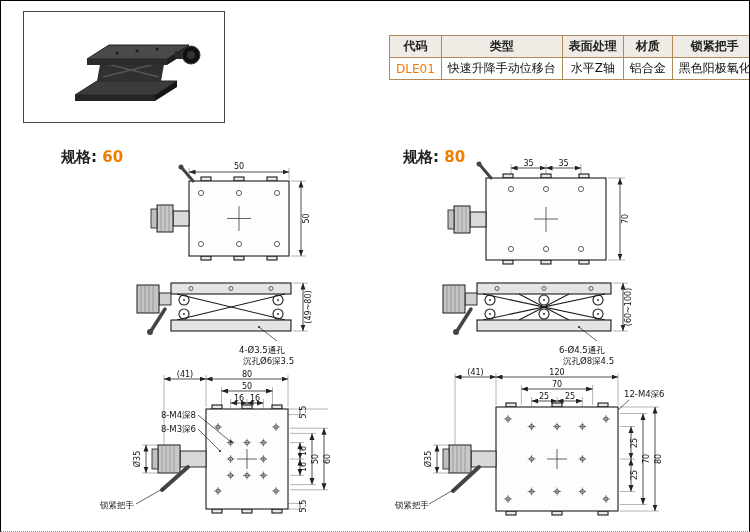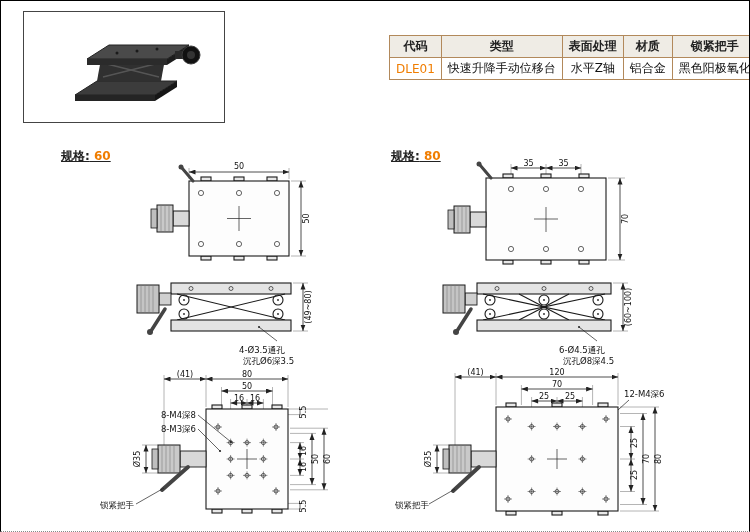--- a/index.html
+++ b/index.html
@@ -11,21 +11,21 @@
   
   .photo-box{position:absolute;left:22px;top:10px;width:200px;height:110px;
              border:1px solid #444;background:#fff;display:flex;align-items:center;justify-content:center;}
   
   .spec-table{position:absolute;left:388px;top:34px;border-collapse:collapse;font-size:12px;}
   .spec-table th,.spec-table td{border:1px solid #b2895b;text-align:center;padding:2px 6px;height:16px;white-space:nowrap;}
   .spec-table th{background:#efece5;font-weight:bold;color:#222;}
   .spec-table td{color:#111;}
   .spec-table td.code{color:#f07d00;font-weight:normal;}
   
-  .spec-label{position:absolute;font-size:12px;font-weight:bold;color:#222;text-decoration:underline;}
+  .spec-label{position:absolute;font-size:15px;font-weight:bold;color:#222;}
   .spec-label .orange{color:#f07d00;}
   
   svg{overflow:visible;}
   .out{stroke:#1a1a1a;stroke-width:1.1;}
   .arm{stroke:#1a1a1a;stroke-width:1.1;fill:none;}
   .thin{stroke:#222;stroke-width:.7;fill:none;}
   .ext line,line.ext{stroke:#777;stroke-width:.55;}
   .dim{stroke:#222;stroke-width:.8;fill:none;marker-start:url(#arS);marker-end:url(#arE);}
   .dimtxt{font-size:8px;fill:#111;text-anchor:middle;}
   .lbltxt{font-size:8.5px;fill:#111;}
@@ -92,21 +92,21 @@
         <td>铝合金</td>
         <td>黑色阳极氧化</td>
       </tr>
     </tbody>
   </table>
 
   <div class="spec-label" style="left:60px;top:147px">
     <span>规格:</span>
     <span class="orange">60</span>
   </div>
-  <div class="spec-label" style="left:390px;top:147px">
+  <div class="spec-label" style="left:402px;top:147px">
     <span>规格:</span>
     <span class="orange">80</span>
   </div>
 
   <svg class="abs" style="left:128px;top:158px" width="190" height="105" viewBox="0 0 190 105">
     <g class="ext">
       <line x1="60" y1="20" x2="60" y2="9"></line>
         <line x1="160" y1="20" x2="160" y2="9"></line>
       <line x1="162" y1="22" x2="177" y2="22"></line>
         <line x1="162" y1="97" x2="177" y2="97"></line>

